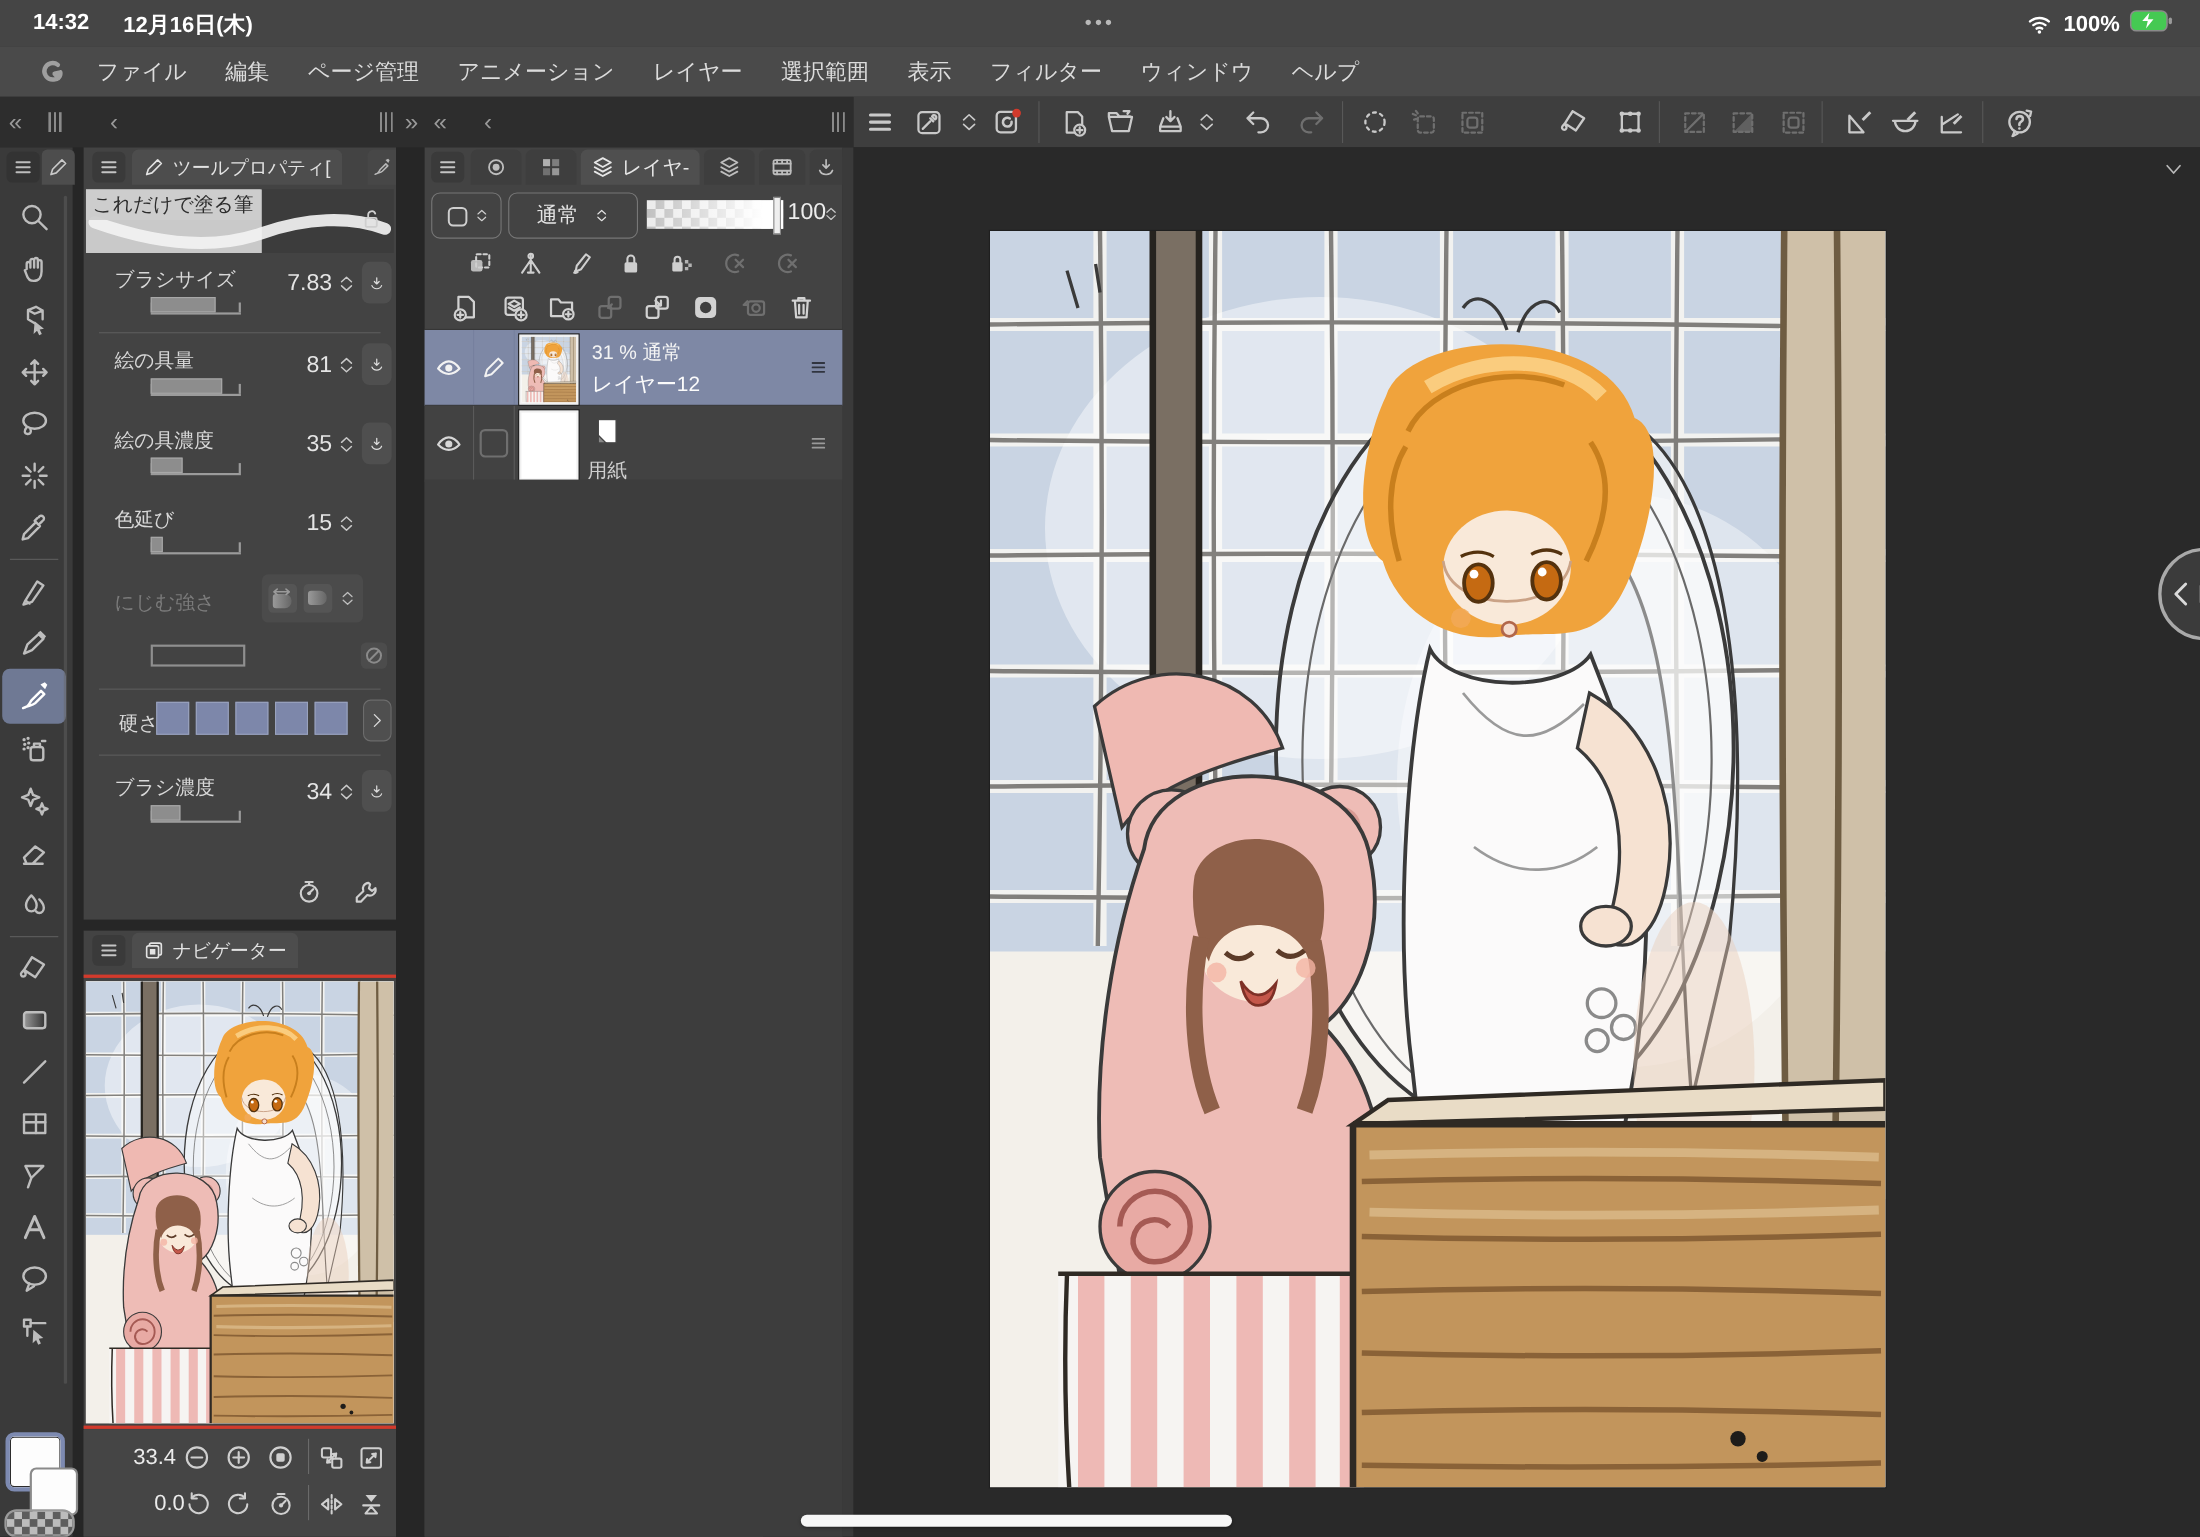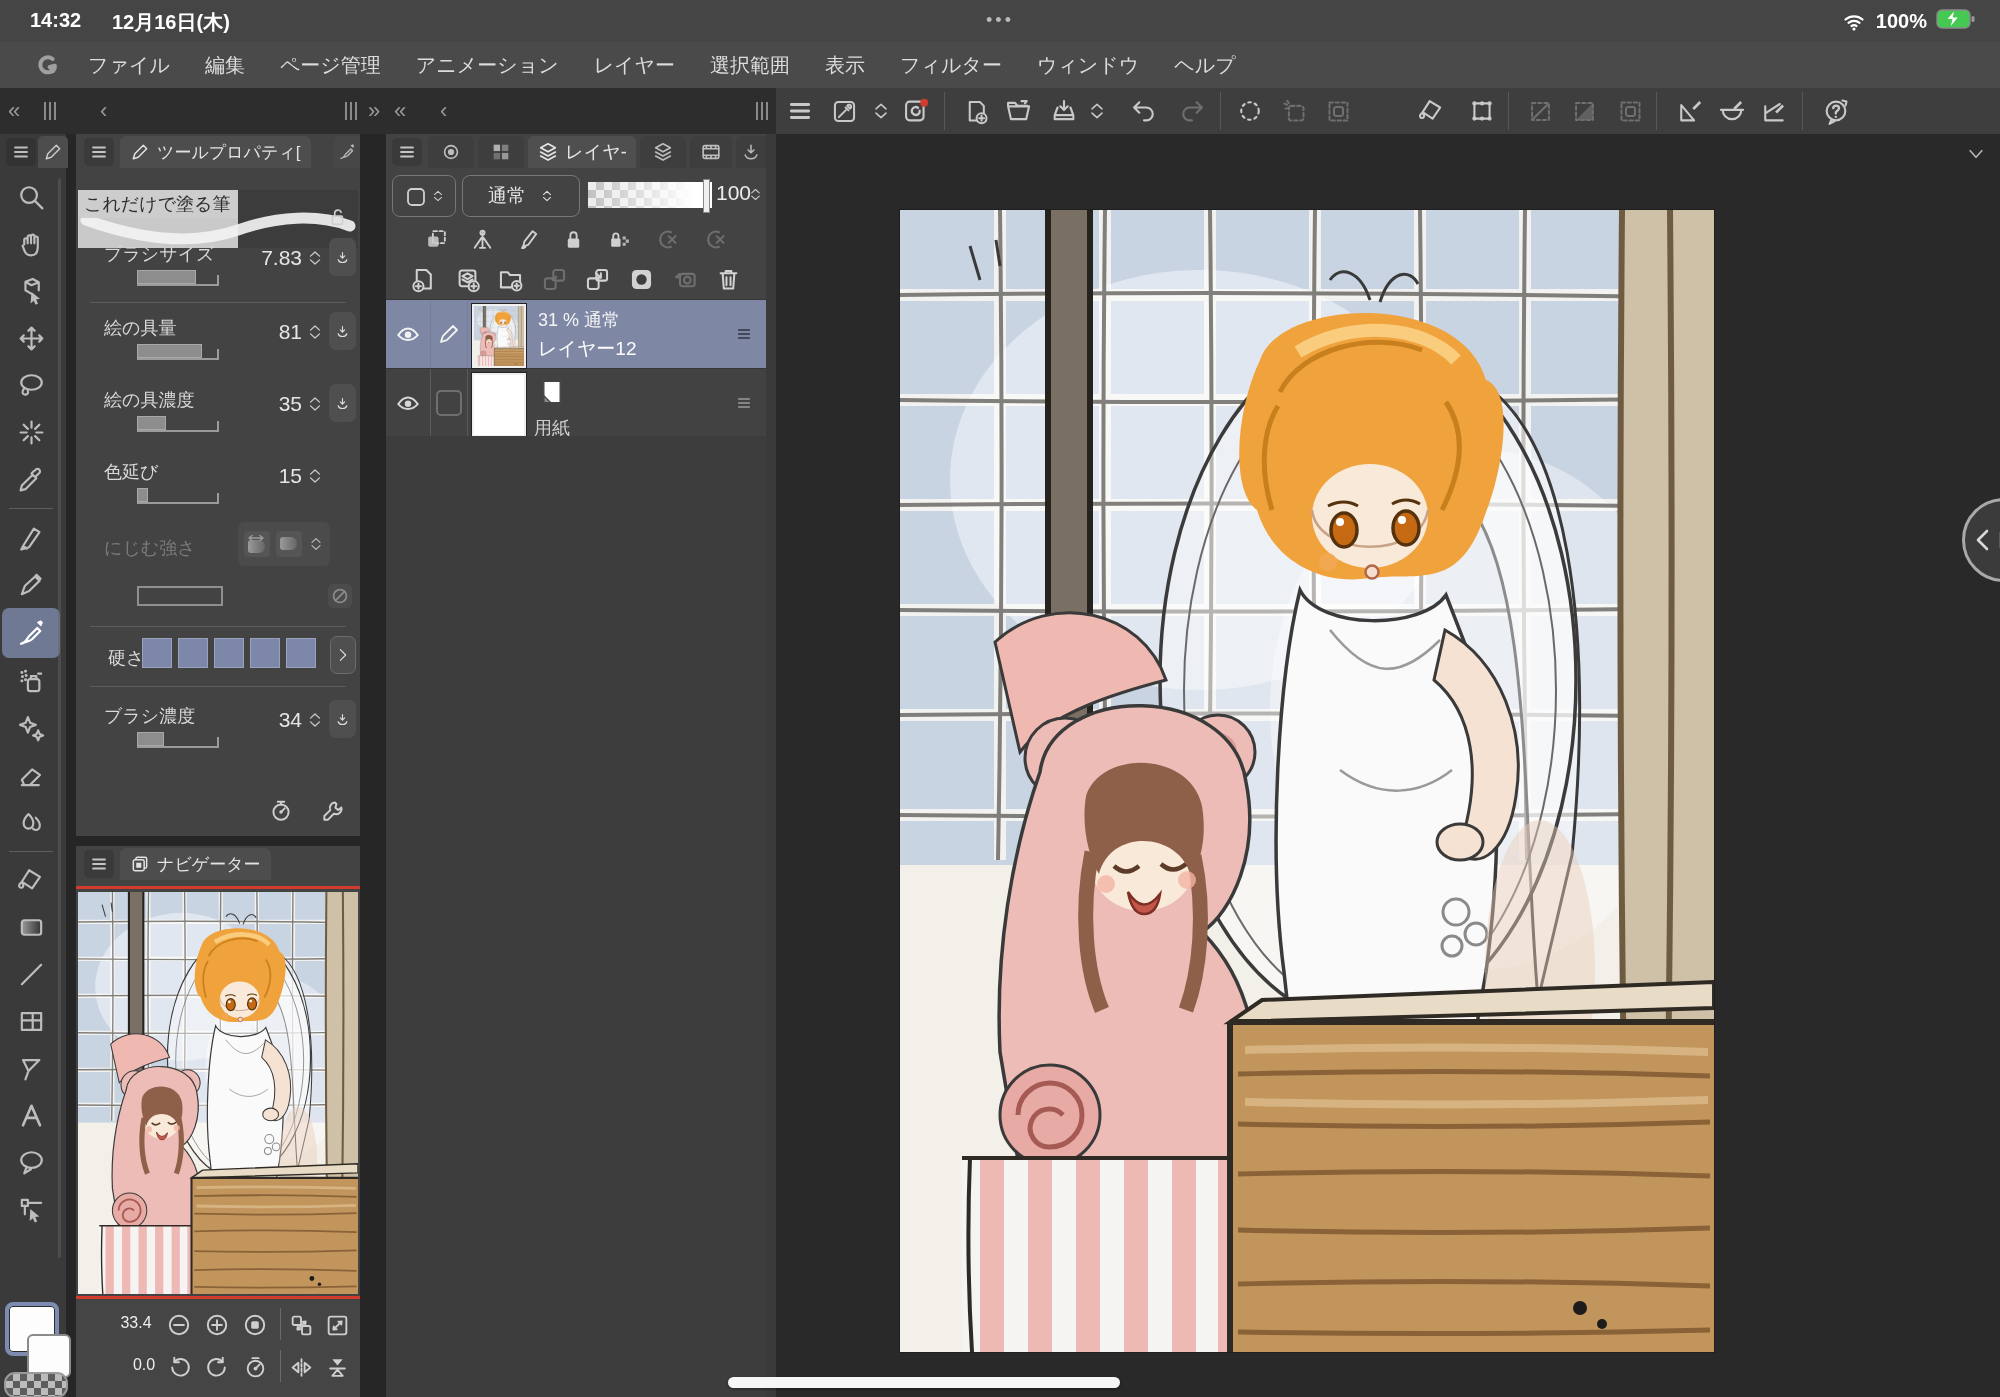--- a/index.html
+++ b/index.html
@@ -37,21 +37,21 @@
   .tc-scroll{left:58px;top:44px;width:3px;height:1080px;background:#666;opacity:.45;border-radius:2px;}
   .fgswatch{left:5px;top:1168px;width:46px;height:46px;background:#fdfdfd;border:4px solid #7d8ab1;border-radius:8px;box-shadow:0 0 0 1px #2c2c2c inset;}
   .bgswatch{left:27px;top:1200px;width:40px;height:40px;background:#fdfdfd;border:2px solid #8a8a8a;border-radius:6px;}
   .trswatch{left:4px;top:1238px;width:60px;height:22px;border:2px solid #9a9a9a;border-radius:11px;
     background:repeating-conic-gradient(#bcbcbc 0 25%,#5d5d5d 0 50%) 0 0/14px 14px;}
   
   .toolprop{left:76px;top:134px;width:284px;height:702px;background:#434343;}
   .tp-burger{left:8px;top:4px;width:30px;height:28px;background:#3a3a3a;border-radius:5px;display:flex;align-items:center;justify-content:center;color:#c4c4c4;}
   .tp-tab{left:44px;top:2px;height:32px;background:#4d4d4d;border-radius:6px 6px 0 0;display:flex;align-items:center;gap:7px;padding:0 10px;color:#e2e2e2;font-size:17px;}
   .tp-tab2{right:0;top:2px;width:26px;height:32px;background:#474747;border-radius:6px 0 0 0;display:flex;align-items:center;justify-content:center;color:#b9b9b9;}
-  .brushcard{left:2px;top:38px;width:280px;height:58px;background:#3c3c3c;overflow:hidden;margin-top:18px;}
+  .brushcard{left:2px;top:38px;width:280px;height:58px;background:#3c3c3c;overflow:hidden;}
   .bc-light{left:0;top:0;width:160px;height:58px;background:#c9c9c9;}
   .bc-name{left:0;top:0;height:24px;padding:2px 6px;background:rgba(205,205,205,.92);color:#2d2d2d;font-size:18px;white-space:nowrap;}
   .bc-lock{right:10px;top:16px;color:#cfcfcf;}
   .param-label{position:absolute;left:28px;font-size:18px;color:#d8d8d8;white-space:nowrap;}
   .slider{position:absolute;left:61px;width:82px;height:14px;border-bottom:2px solid #9b9b9b;}
   .slider:after{content:"";position:absolute;right:0;bottom:0;width:2px;height:9px;background:#9b9b9b;}
   .slider:before{content:"";position:absolute;left:0;bottom:0;width:2px;height:9px;background:#9b9b9b;}
   .sfill{position:absolute;left:0;bottom:0;height:14px;background:#8d8d8d;border:1px solid #a8a8a8;box-sizing:border-box;}
   .pval{position:absolute;right:58px;font-size:21px;color:#e5e5e5;text-align:right;width:60px;}
   .pchev{position:absolute;right:36px;color:#c9c9c9;}
@@ -64,21 +64,21 @@
   .slider-empty{position:absolute;left:61px;width:82px;height:16px;border:2px solid #8f8f8f;}
   .noBtn{position:absolute;right:8px;width:24px;height:24px;background:#4c4c4c;border-radius:5px;display:flex;align-items:center;justify-content:center;color:#8a8a8a;}
   .hardsq{width:28px;height:28px;background:#7d87aa;border:1px solid #99a2bd;}
   .hardbtn{position:absolute;right:4px;width:24px;height:36px;background:#4f4f4f;border:1px solid #6c6c6c;border-radius:7px;display:flex;align-items:center;justify-content:center;color:#d9d9d9;}
   .tp-foot{position:absolute;right:14px;bottom:12px;display:flex;gap:26px;color:#cfcfcf;}
   
   .navigator{left:76px;top:846px;width:284px;height:551px;background:#434343;}
   .redline{position:absolute;left:0;width:284px;height:3px;background:#d23a2c;}
   .nav-thumb{position:absolute;left:2px;top:46px;width:280px;height:402px;overflow:hidden;background:#f3f0ea;}
   .nav-ctl{position:absolute;left:0;top:454px;width:284px;height:97px;background:#454545;color:#d9d9d9;}
-  .nv-val{position:absolute;font-size:16px;color:#ececec;text-align:center;width:48px;}
+  .nv-val{position:absolute;font-size:20px;color:#ececec;text-align:right;width:48px;}
   .nv-ic{position:absolute;width:26px;height:26px;display:flex;align-items:center;justify-content:center;color:#cfcfcf;}
   .nv-div{position:absolute;width:1px;height:56px;background:#6a6a6a;}
   
   .layers{left:386px;top:134px;width:380px;height:1263px;background:#434343;}
   .ly-burger{left:6px;top:4px;width:30px;height:28px;background:#3a3a3a;border-radius:5px;display:flex;align-items:center;justify-content:center;color:#c4c4c4;}
   .ly-tab{position:absolute;top:2px;height:32px;background:#3e3e3e;border-radius:6px 6px 0 0;display:flex;align-items:center;justify-content:center;gap:6px;color:#bdbdbd;}
   .ly-tab.on{background:#4f4f4f;color:#e6e6e6;}
   .ly-ctl{position:absolute;left:0;top:38px;width:380px;height:46px;}
   .shapebox{position:absolute;left:6px;top:3px;width:62px;height:40px;border:1px solid #777;border-radius:8px;display:flex;align-items:center;justify-content:center;gap:5px;color:#cfcfcf;}
   .blendbox{position:absolute;left:76px;top:3px;width:116px;height:40px;border:1px solid #777;border-radius:8px;display:flex;align-items:center;justify-content:center;gap:14px;color:#e3e3e3;font-size:19px;}

